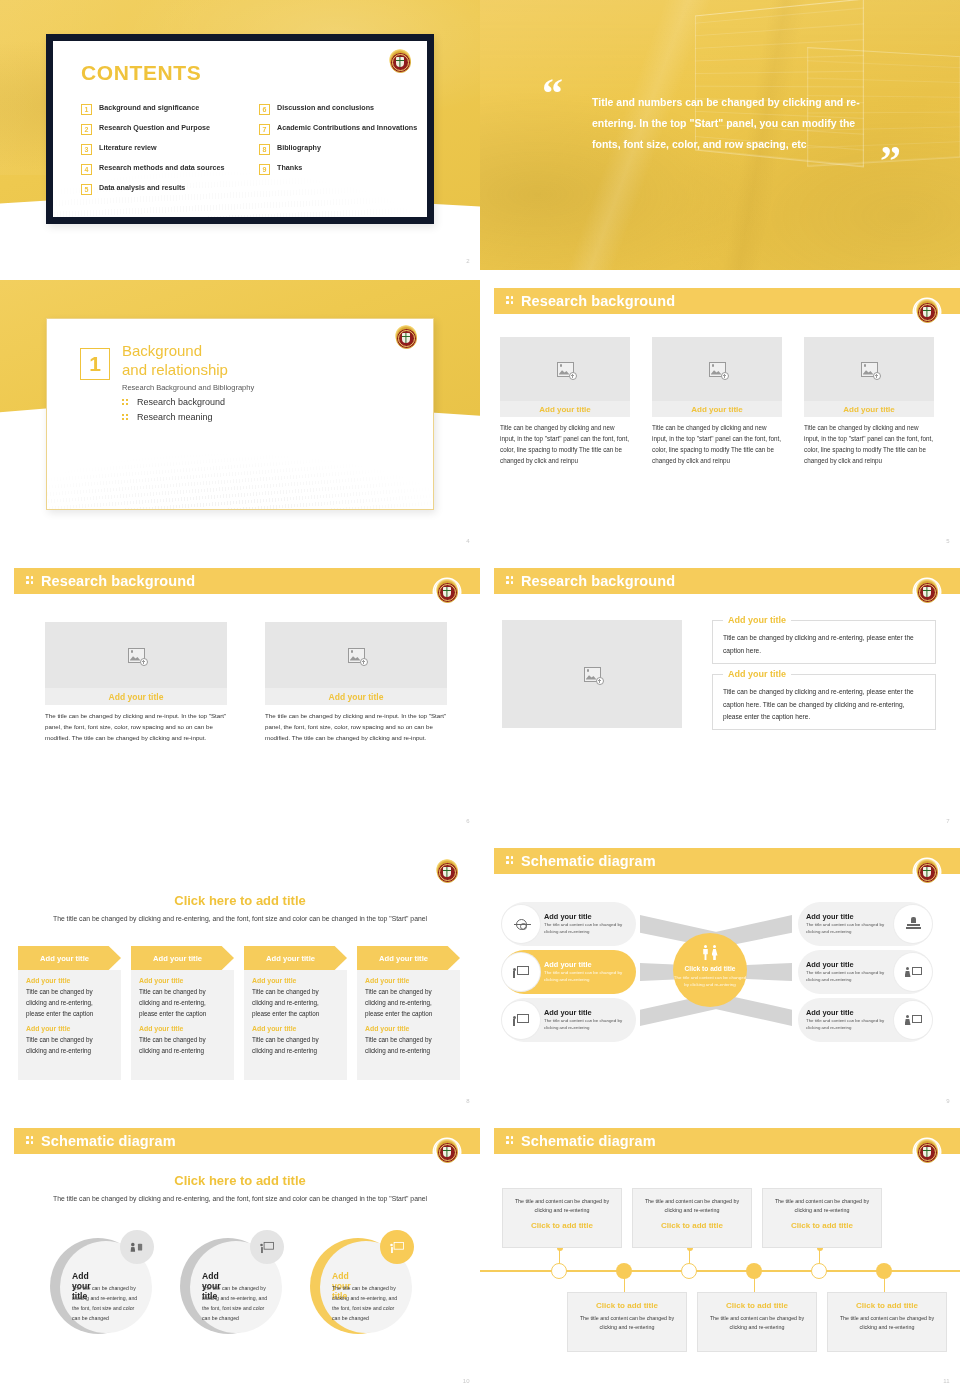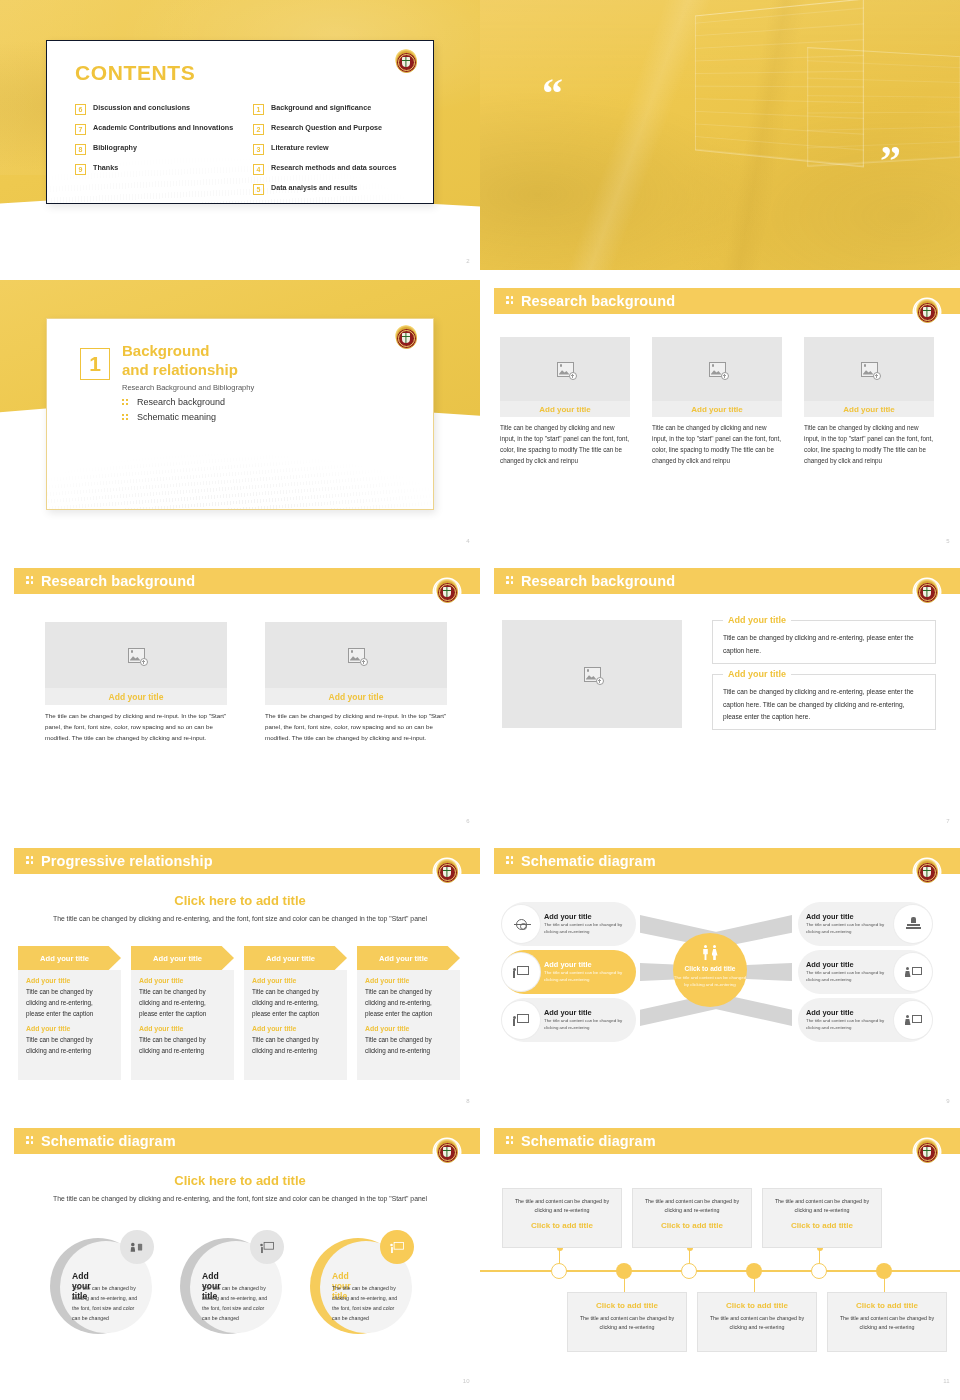--- a/index.html
+++ b/index.html
@@ -116,23 +116,23 @@
     clip-path: polygon(0 48%, 42% 30%, 100% 52%, 100% 100%, 0 100%);
   }
   .s-contents .photo-ghost {
     position:absolute; left:0; top:0; width:480px; height:175px;
     background:
       linear-gradient(100deg, rgba(255,255,255,.05) 0%, rgba(255,255,255,0) 50%),
       radial-gradient(ellipse at 18% 60%, rgba(190,150,40,.25) 0%, rgba(190,150,40,0) 45%),
       radial-gradient(ellipse at 70% 20%, rgba(255,255,255,.18) 0%, rgba(255,255,255,0) 45%);
   }
   .s-contents .card {
-    position:absolute; left:46px; top:40px; width:388px; height:164px;
+    position:absolute; left:46px; top:34px; width:388px; height:190px;
     background:#ffffff;
-    border:1px solid #0f172a;
+    border:7px solid #0f172a;
     box-shadow: 2px 3px 8px rgba(0,0,0,.10);
     overflow:hidden;
   }
   .s-contents .card .wave {
     position:absolute; left:-20px; bottom:-30px; width:440px; height:120px;
     background:
       repeating-linear-gradient(85deg, rgba(0,0,0,.045) 0 .5px, rgba(0,0,0,0) .5px 3px);
     opacity:.85;
     -webkit-mask-image: radial-gradient(ellipse 240px 70px at 40% 90%, #000 0%, rgba(0,0,0,.55) 60%, transparent 100%);
             mask-image: radial-gradient(ellipse 240px 70px at 40% 90%, #000 0%, rgba(0,0,0,.55) 60%, transparent 100%);
@@ -215,21 +215,21 @@
     position:absolute; left:-10px; bottom:-20px; width:420px; height:110px;
     background: repeating-linear-gradient(82deg, rgba(0,0,0,.05) 0 .5px, rgba(0,0,0,0) .5px 3px);
     -webkit-mask-image: radial-gradient(ellipse 230px 60px at 45% 85%, #000 0%, rgba(0,0,0,.5) 62%, transparent 100%);
             mask-image: radial-gradient(ellipse 230px 60px at 45% 85%, #000 0%, rgba(0,0,0,.5) 62%, transparent 100%);
   }
   .s-div .numbox {
     position:absolute; left:80px; top:68px; width:30px; height:32px;
     border:1.5px solid #f0c33c; color:#f0c33c;
     font-size:21px; font-weight:bold; line-height:30px; text-align:center;
   }
-  .s-div .t1 { position:absolute; left:122px; top:62px; font-size:15px; font-weight:bold; color:#f0c33c; line-height:1.25; }
+  .s-div .t1 { position:absolute; left:122px; top:62px; font-size:15px; font-weight:normal; color:#f0c33c; line-height:1.25; }
   .s-div .t2 { position:absolute; left:122px; top:103px; font-size:7.5px; color:#595959; }
   .s-div .bullets { position:absolute; left:122px; top:117px; }
   .s-div .bullets .b { display:flex; align-items:center; gap:6px; margin-bottom:5px; }
   .s-div .bullets .dots4 { width:9px; height:9px; position:relative; flex:none; }
   .s-div .bullets .dots4 i { position:absolute; width:2.2px; height:2.2px; background:#f0c33c; }
   .s-div .bullets .dots4 i:nth-child(1){left:0;top:1px;}
   .s-div .bullets .dots4 i:nth-child(2){left:0;top:5px;}
   .s-div .bullets .dots4 i:nth-child(3){left:4px;top:1px;}
   .s-div .bullets .dots4 i:nth-child(4){left:4px;top:5px;}
   .s-div .bullets .bt { font-size:9px; color:#333; }
@@ -443,38 +443,20 @@
       <div class="photo-ghost"></div>
       <div class="card">
         <div class="wave"></div>
         <div class="crest" style="right:14px; top:8px;">
           <div class="ring">
               <div class="shield"></div>
             </div>
         </div>
         <h1>CONTENTS</h1>
         <div class="cols">
-          <div class="col">
-            <div class="row">
-              <div class="num">6</div>
-              <div class="lbl">Discussion and conclusions</div>
-            </div>
-            <div class="row">
-              <div class="num">7</div>
-              <div class="lbl">Academic Contributions and Innovations</div>
-            </div>
-            <div class="row">
-              <div class="num">8</div>
-              <div class="lbl">Bibliography</div>
-            </div>
-            <div class="row">
-              <div class="num">9</div>
-              <div class="lbl">Thanks</div>
-            </div>
-          </div>
           <div class="col">
             <div class="row">
               <div class="num">1</div>
               <div class="lbl">Background and significance</div>
             </div>
             <div class="row">
               <div class="num">2</div>
               <div class="lbl">Research Question and Purpose</div>
             </div>
             <div class="row">
@@ -483,33 +465,52 @@
             </div>
             <div class="row">
               <div class="num">4</div>
               <div class="lbl">Research methods and data sources</div>
             </div>
             <div class="row">
               <div class="num">5</div>
               <div class="lbl">Data analysis and results</div>
             </div>
           </div>
+          <div class="col">
+            <div class="row">
+              <div class="num">6</div>
+              <div class="lbl">Discussion and conclusions</div>
+            </div>
+            <div class="row">
+              <div class="num">7</div>
+              <div class="lbl">Academic Contributions and Innovations</div>
+            </div>
+            <div class="row">
+              <div class="num">8</div>
+              <div class="lbl">Bibliography</div>
+            </div>
+            <div class="row">
+              <div class="num">9</div>
+              <div class="lbl">Thanks</div>
+            </div>
+          </div>
         </div>
       </div>
       <div class="pagenum">2</div>
     </div>
   </div>
 
   <div class="slide s-quote">
     <div class="slide-inner">
       <div class="bg"></div>
       <div class="bldg"></div>
       <div class="bldg2"></div>
       <div class="bldg3"></div>
       <div class="qm open">“</div>
+      <div class="qtext">Title and numbers can be changed by clicking and re-entering. In the top "Start" panel, you can modify the fonts, font size, color, and row spacing, etc</div>
       <div class="qm close">”</div>
     </div>
   </div>
 
   <div class="slide s-div">
     <div class="slide-inner">
       <div class="bg"></div>
       <div class="card">
         <div class="wave"></div>
         <div class="crest" style="right:14px; top:6px;">
@@ -534,21 +535,21 @@
             </span>
           <span class="bt">Research background</span>
         </div>
         <div class="b">
           <span class="dots4">
               <i></i>
               <i></i>
               <i></i>
               <i></i>
             </span>
-          <span class="bt">Schematic meaning</span>
+          <span class="bt">Research meaning</span>
         </div>
       </div>
       <div class="pagenum">4</div>
     </div>
   </div>
 
   <div class="slide s5">
     <div class="slide-inner">
       <div class="hdrbar">
         <span class="dots">
@@ -683,29 +684,20 @@
       <div class="fieldset f2">
         <div class="lg">Add your title</div>
         <p>Title can be changed by clicking and re-entering, please enter the caption here. Title can be changed by clicking and re-entering, please enter the caption here.</p>
       </div>
       <div class="pagenum">7</div>
     </div>
   </div>
 
   <div class="slide s8">
     <div class="slide-inner">
-      <div class="hdrbar">
-        <span class="dots">
-            <i></i>
-            <i></i>
-            <i></i>
-            <i></i>
-          </span>
-        <span class="htxt">Progressive relationship</span>
-      </div>
       <div class="crest hdr-crest">
         <div class="ring">
             <div class="shield"></div>
           </div>
       </div>
       <div class="ctr-title">Click here to add title</div>
       <div class="ctr-sub">The title can be changed by clicking and re-entering, and the font, font size and color can be changed in the top "Start" panel</div>
       <div class="prog">
         <div class="col">
           <div class="chev">Add your title</div>

